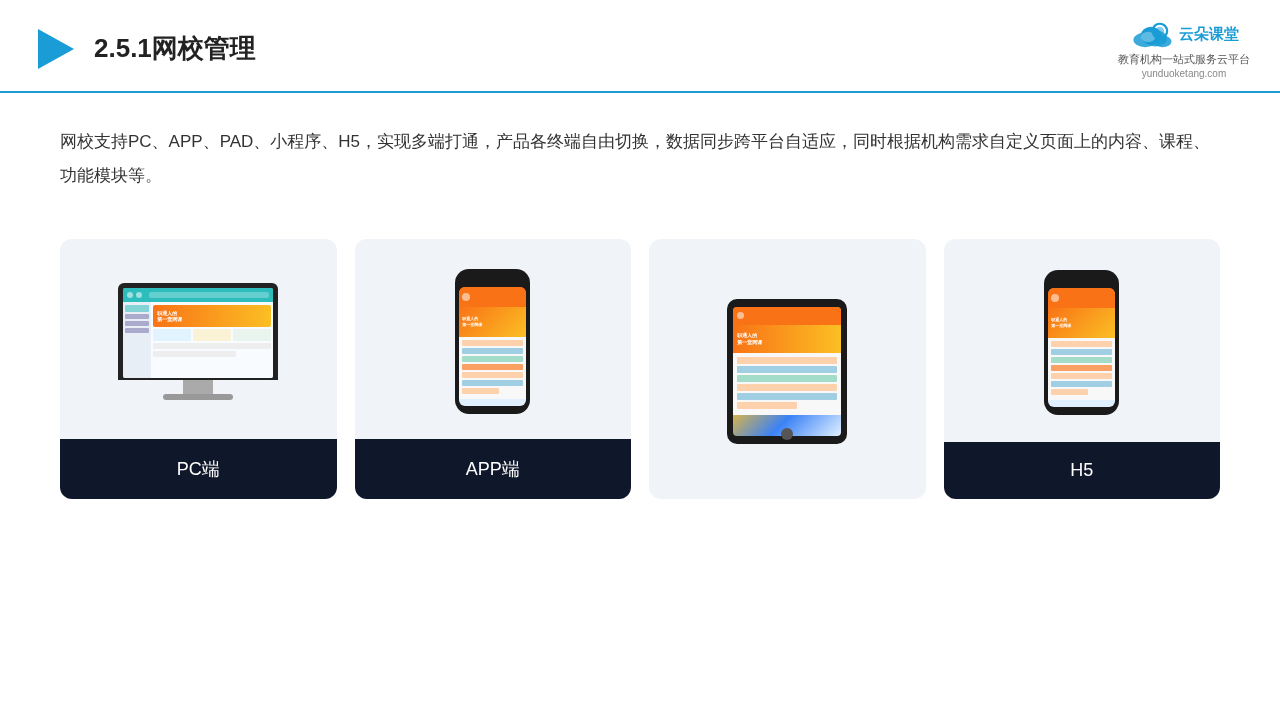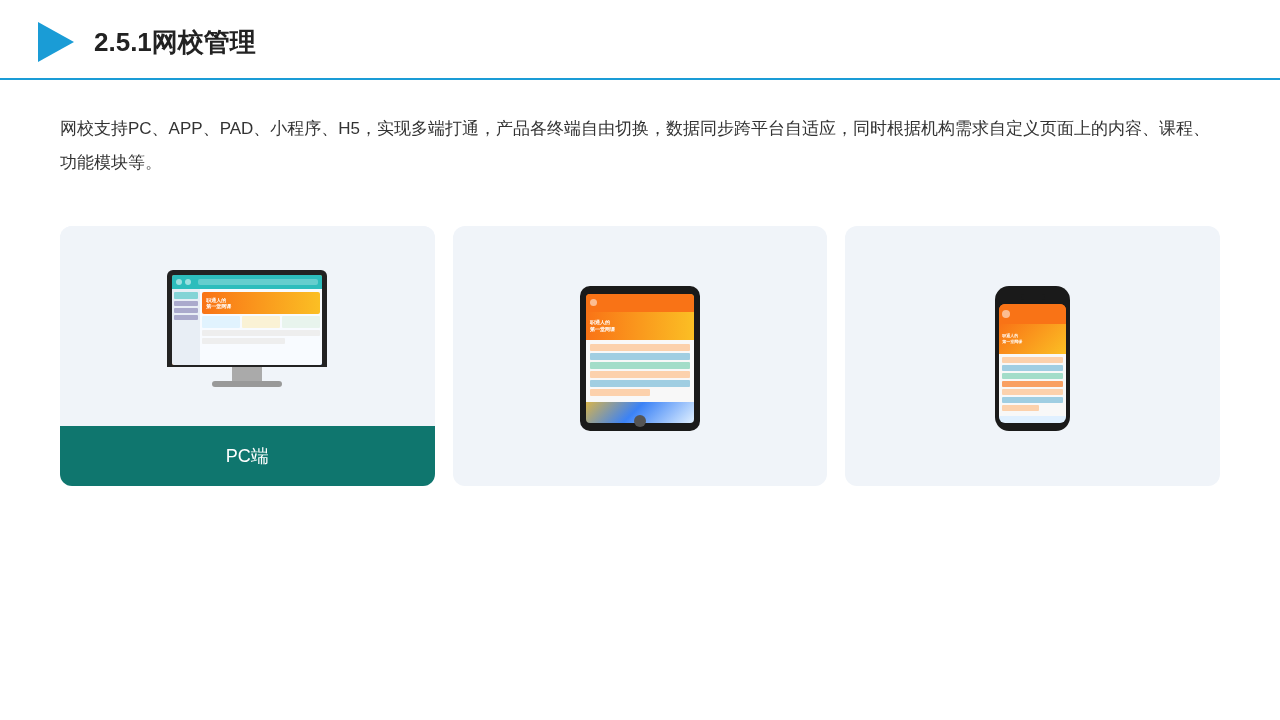--- a/index.html
+++ b/index.html
@@ -90,21 +90,21 @@
       flex: 1;
       display: flex;
       align-items: center;
       justify-content: center;
       padding: 20px 12px 16px 12px;
       min-height: 200px;
       background: #f0f4f9;
     }
 
     .card-label {
-      background: #0f766e;
+      background: #0f172a;
       color: white;
       text-align: center;
       font-size: 18px;
       padding: 18px 10px;
       font-weight: 500;
     }
 
     
     .monitor {
       display: flex;
@@ -269,20 +269,39 @@
 
 <div class="header">
   <div class="header-left">
 
     <svg class="play-icon" viewBox="0 0 48 48">
       <polygon points="8,4 44,24 8,44" fill="#1a9cd6"></polygon>
     </svg>
     <span class="page-title">2.5.1网校管理</span>
   </div>
 
+  <div class="logo-area">
+    <div class="logo-cloud">
+
+      <svg class="cloud-svg" viewBox="0 0 60 40">
+        <ellipse cx="22" cy="28" rx="16" ry="10" fill="#1a9cd6" opacity="0.85"></ellipse>
+        <ellipse cx="36" cy="26" rx="16" ry="11" fill="#1a9cd6" opacity="0.9"></ellipse>
+        <ellipse cx="46" cy="30" rx="12" ry="8" fill="#1a9cd6" opacity="0.85"></ellipse>
+        <ellipse cx="30" cy="22" rx="14" ry="12" fill="#1a9cd6"></ellipse>
+
+        <ellipse cx="26" cy="24" rx="10" ry="7" fill="white" opacity="0.3"></ellipse>
+
+        <circle cx="42" cy="16" r="10" fill="none" stroke="#1a9cd6" stroke-width="3"></circle>
+        <circle cx="42" cy="16" r="6" fill="#1a9cd6" opacity="0.5"></circle>
+      </svg>
+      <span class="logo-text">云朵课堂</span>
+    </div>
+    <div class="logo-sub">教育机构一站式服务云平台</div>
+    <div class="logo-url">yunduoketang.com</div>
+  </div>
 </div>
 
 <div class="description">网校支持PC、APP、PAD、小程序、H5，实现多端打通，产品各终端自由切换，数据同步跨平台自适应，同时根据机构需求自定义页面上的内容、课程、功能模块等。</div>
 
 <div class="cards-container">
 
   <div class="card">
     <div class="card-image-area">
 
       <div class="monitor">
@@ -319,68 +338,97 @@
             </div>
           </div>
         </div>
         <div class="monitor-stand"></div>
         <div class="monitor-base"></div>
       </div>
     </div>
     <div class="card-label">PC端</div>
   </div>
 
-
-  <div class="card">
-    <div class="card-image-area">
-      <div class="tablet">
-        <div class="tablet-frame">
-          <div class="tablet-screen">
-            <div class="tablet-screen-header">
-              <div style="width:7px;height:7px;border-radius:50%;background:#fff8;"></div>
-            </div>
-            <div style="height:28px;background:linear-gradient(90deg,#f97316,#fbbf24);display:flex;align-items:center;padding:3px 4px;">
-              <div style="font-size:5px;color:white;line-height:1.4;font-weight:bold;">职通人的<br>第一堂网课</div>
-            </div>
-            <div class="tablet-screen-body">
-              <div class="tablet-row"></div>
-              <div class="tablet-row blue"></div>
-              <div class="tablet-row green"></div>
-              <div class="tablet-row"></div>
-              <div class="tablet-row blue"></div>
-              <div class="tablet-row" style="width:60%;"></div>
-            </div>
-          </div>
-          <div class="tablet-home"></div>
-        </div>
-      </div>
-    </div>
-  </div>
-
-
   <div class="card">
     <div class="card-image-area">
       <div class="phone">
         <div class="phone-frame">
           <div class="phone-notch"></div>
           <div class="phone-screen">
             <div class="phone-screen-header">
               <div class="phone-screen-header-dot"></div>
             </div>
+
             <div style="height:30px;background:linear-gradient(135deg,#f97316,#fbbf24);display:flex;align-items:center;padding:2px 3px;">
               <div style="font-size:4px;color:white;line-height:1.4;font-weight:bold;">职通人的<br>第一堂网课</div>
             </div>
             <div class="phone-screen-body">
               <div class="phone-screen-row"></div>
               <div class="phone-screen-row blue"></div>
               <div class="phone-screen-row green"></div>
               <div class="phone-screen-row orange"></div>
               <div class="phone-screen-row"></div>
               <div class="phone-screen-row blue"></div>
               <div class="phone-screen-row" style="width:60%;"></div>
             </div>
           </div>
         </div>
       </div>
     </div>
+    <div class="card-label">APP端</div>
+  </div>
+
+  <div class="card">
+    <div class="card-image-area">
+      <div class="tablet">
+        <div class="tablet-frame">
+          <div class="tablet-screen">
+            <div class="tablet-screen-header">
+              <div style="width:7px;height:7px;border-radius:50%;background:#fff8;"></div>
+            </div>
+            <div style="height:28px;background:linear-gradient(90deg,#f97316,#fbbf24);display:flex;align-items:center;padding:3px 4px;">
+              <div style="font-size:5px;color:white;line-height:1.4;font-weight:bold;">职通人的<br>第一堂网课</div>
+            </div>
+            <div class="tablet-screen-body">
+              <div class="tablet-row"></div>
+              <div class="tablet-row blue"></div>
+              <div class="tablet-row green"></div>
+              <div class="tablet-row"></div>
+              <div class="tablet-row blue"></div>
+              <div class="tablet-row" style="width:60%;"></div>
+            </div>
+          </div>
+          <div class="tablet-home"></div>
+        </div>
+      </div>
+    </div>
+  </div>
+
+
+  <div class="card">
+    <div class="card-image-area">
+      <div class="phone">
+        <div class="phone-frame">
+          <div class="phone-notch"></div>
+          <div class="phone-screen">
+            <div class="phone-screen-header">
+              <div class="phone-screen-header-dot"></div>
+            </div>
+            <div style="height:30px;background:linear-gradient(135deg,#f97316,#fbbf24);display:flex;align-items:center;padding:2px 3px;">
+              <div style="font-size:4px;color:white;line-height:1.4;font-weight:bold;">职通人的<br>第一堂网课</div>
+            </div>
+            <div class="phone-screen-body">
+              <div class="phone-screen-row"></div>
+              <div class="phone-screen-row blue"></div>
+              <div class="phone-screen-row green"></div>
+              <div class="phone-screen-row orange"></div>
+              <div class="phone-screen-row"></div>
+              <div class="phone-screen-row blue"></div>
+              <div class="phone-screen-row" style="width:60%;"></div>
+            </div>
+          </div>
+        </div>
+      </div>
+    </div>
+    <div class="card-label">H5</div>
   </div>
 
 </div>
 
 </body></html>

